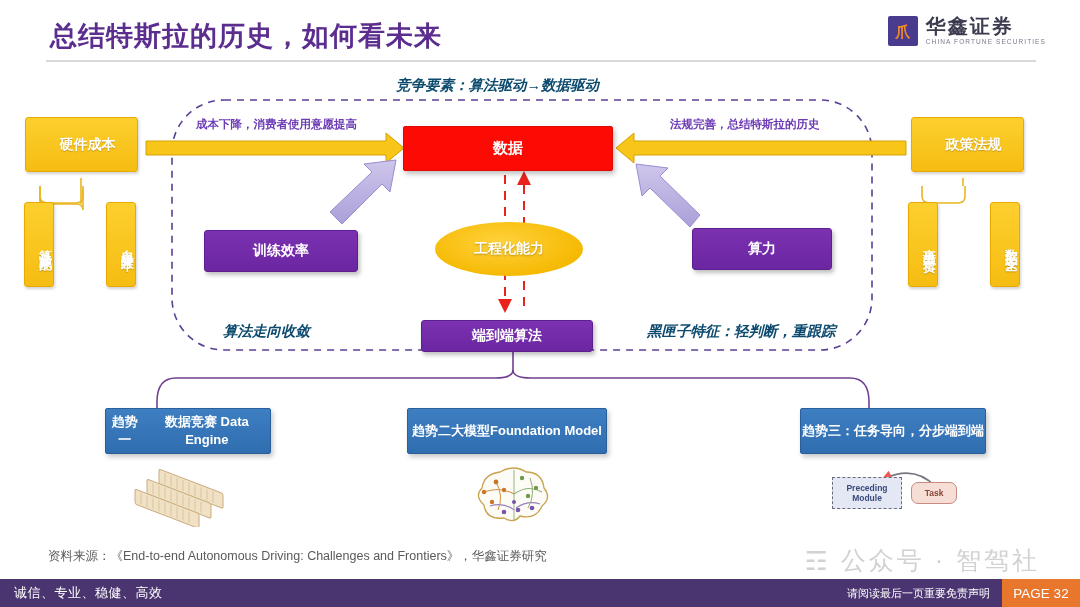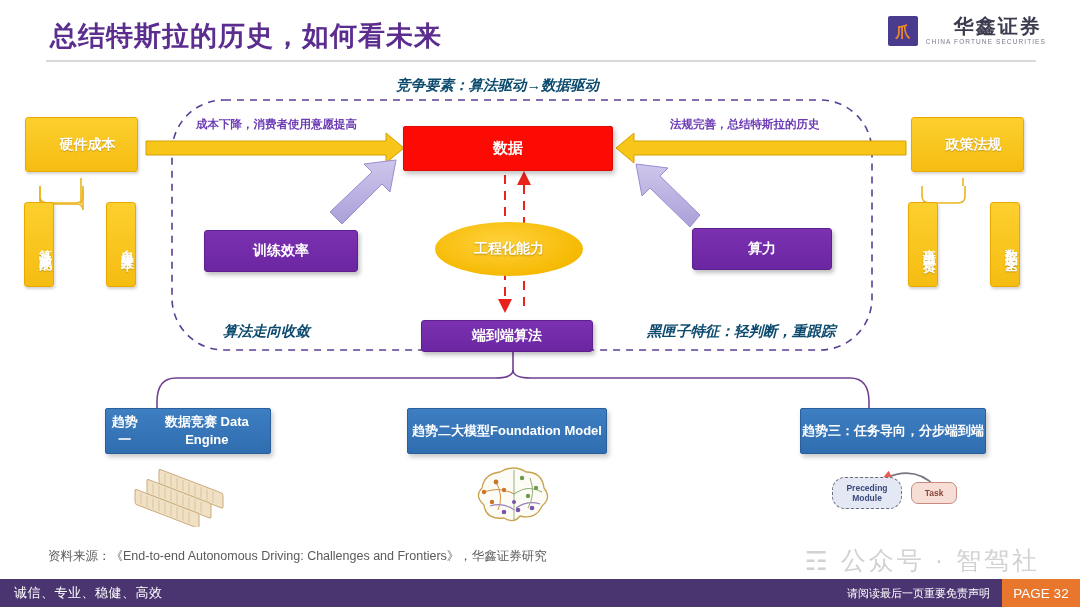--- a/index.html
+++ b/index.html
@@ -20,21 +20,21 @@
     position:absolute;left:46px;top:60px;width:990px;height:2px;
     background:#d9d9d9;
   }
   .logo{position:absolute;right:34px;top:16px;display:flex;align-items:center;gap:8px;}
   .logo-mark{
     width:30px;height:30px;background:#4b3b8f;border-radius:2px;
     display:flex;align-items:center;justify-content:center;
     color:#ef8a2a;font-size:15px;font-weight:bold;line-height:1;
   }
   .logo-txt{display:flex;flex-direction:column;line-height:1.05;}
-  .logo-cn{font-size:20px;font-weight:bold;color:#3b3b4f;letter-spacing:2px;margin-left:28px;}
+  .logo-cn{font-size:20px;font-weight:bold;color:#3b3b4f;letter-spacing:2px;}
   .logo-en{font-size:6.5px;color:#7a7a90;letter-spacing:1.1px;margin-top:2px;}
 
   
   .box{position:absolute;box-sizing:border-box;display:flex;align-items:center;
        justify-content:center;text-align:center;}
   .yellow{
     background:linear-gradient(180deg,#fdcf2e 0%,#f5bd12 100%);
     border:1px solid #e8a900;border-radius:3px;
     color:#ffffff;font-weight:bold;text-shadow:0 1px 1px rgba(150,110,0,.5);
     box-shadow:1px 2px 3px rgba(0,0,0,.18);
@@ -92,21 +92,21 @@
   .foot-right{margin-left:auto;color:#ffffff;font-size:11px;}
   .page-badge{
     margin-left:12px;height:28px;min-width:78px;background:#e8762c;
     color:#ffffff;font-size:13.5px;display:flex;align-items:center;
     justify-content:center;padding:0 10px;box-sizing:border-box;
   }
 
   
   .illus{position:absolute;}
   .pm-box{
-    position:absolute;border:1.5px dashed #6b6b7d;border-radius:13px;
+    position:absolute;border:1.5px dashed #6b6b7d;border-radius:0;
     background:#e4e8f5;color:#3a4a7a;font-size:8.5px;font-weight:bold;
     display:flex;align-items:center;justify-content:center;text-align:center;
     line-height:1.2;
   }
   .task-box{
     position:absolute;border:1.5px solid #c98a80;border-radius:7px;
     background:#f6ded7;color:#8a4436;font-size:8.5px;font-weight:bold;
     display:flex;align-items:center;justify-content:center;
   }
 </style>

